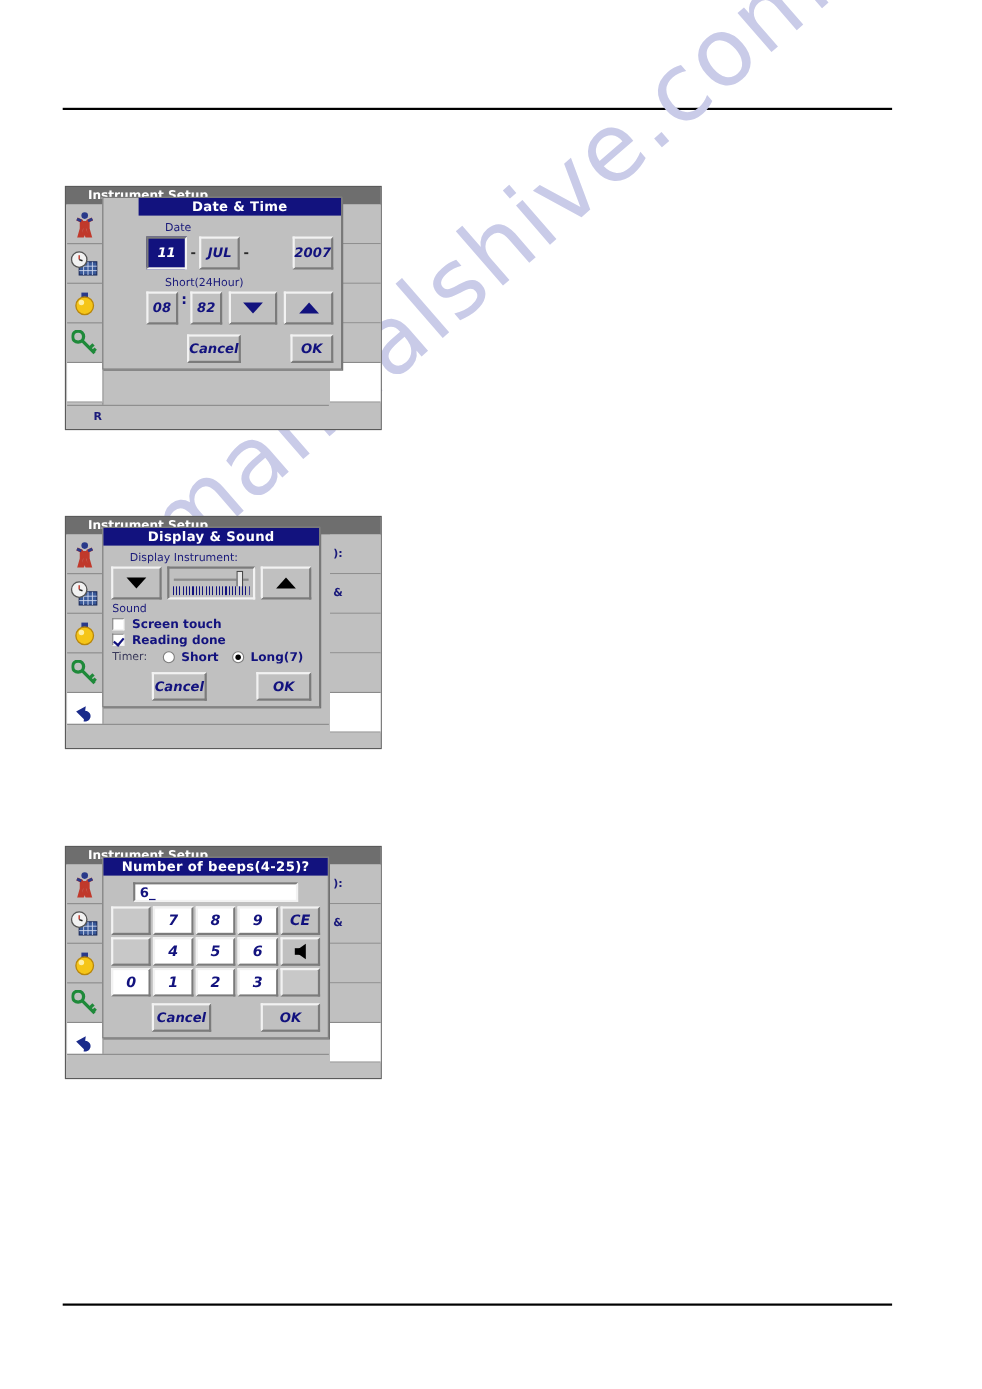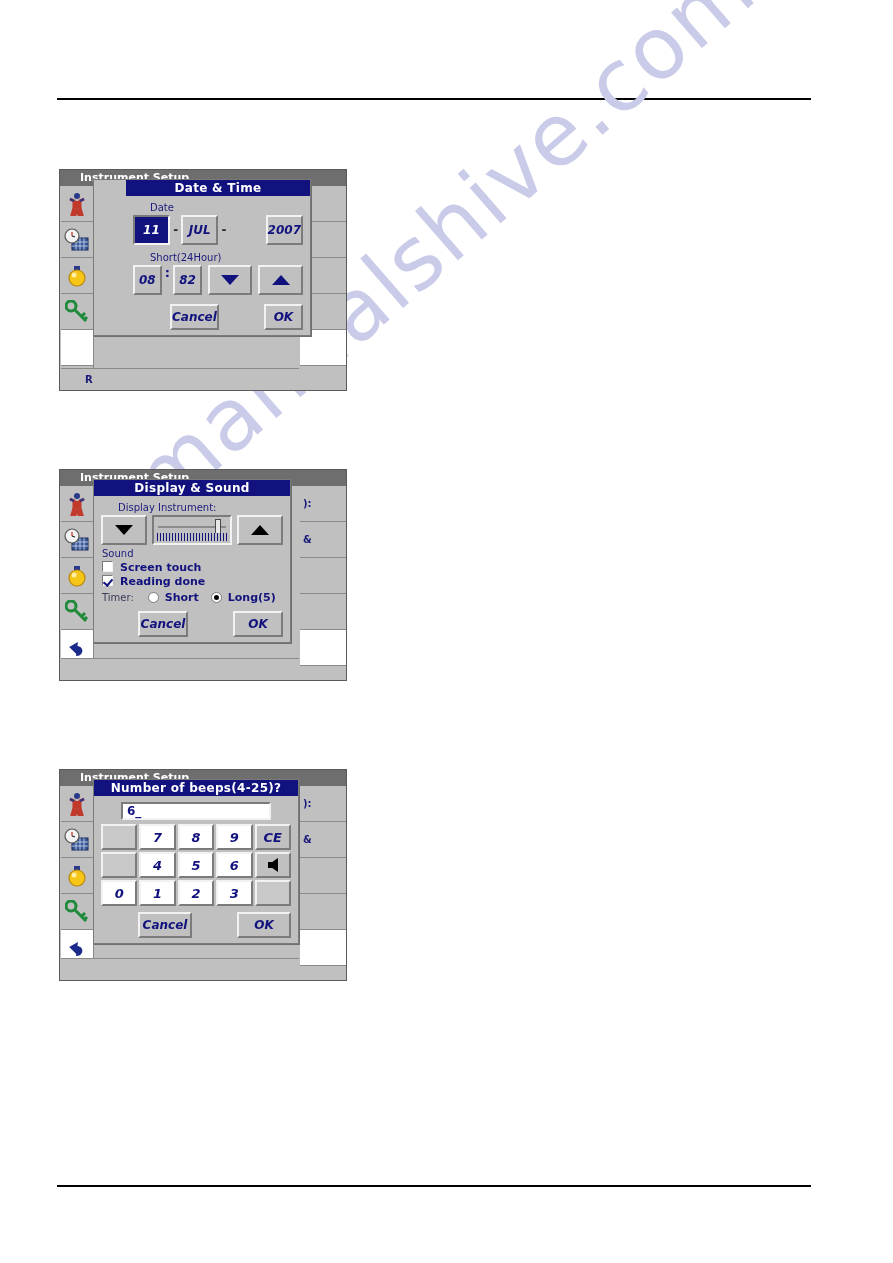--- a/index.html
+++ b/index.html
@@ -299,21 +299,21 @@
   }
 
   
   .sound-label {
     color: #1a1a7a;
     font-size: 10px;
     margin: 3px 0 2px 1px;
   }
   .check-row {
     display: flex;
-    align-items: flex-start;
+    align-items: center;
     gap: 7px;
     margin: 1px 0 1px 1px;
   }
   .cbox {
     width: 11px; height: 11px;
     background: #ffffff;
     border-top: 1px solid #7b7b7b;
     border-left: 1px solid #7b7b7b;
     border-right: 1px solid #f2f2f2;
     border-bottom: 1px solid #f2f2f2;
@@ -591,21 +591,21 @@
       <div class="check-row">
         <span class="cbox checked"></span>
         <span class="check-text">Reading done</span>
       </div>
 
       <div class="timer-row">
         <span class="timer-caption">Timer:</span>
         <span class="radio" style="margin-left:8px;"></span>
         <span class="check-text">Short</span>
         <span class="radio on" style="margin-left:6px;"></span>
-        <span class="check-text">Long(5)</span>
+        <span class="check-text">Long(7)</span>
       </div>
 
       <div class="dlg-footer" style="margin-top:7px;">
         <div class="btn">Cancel</div>
         <div class="btn">OK</div>
       </div>
     </div>
   </div>
 </div>
 

